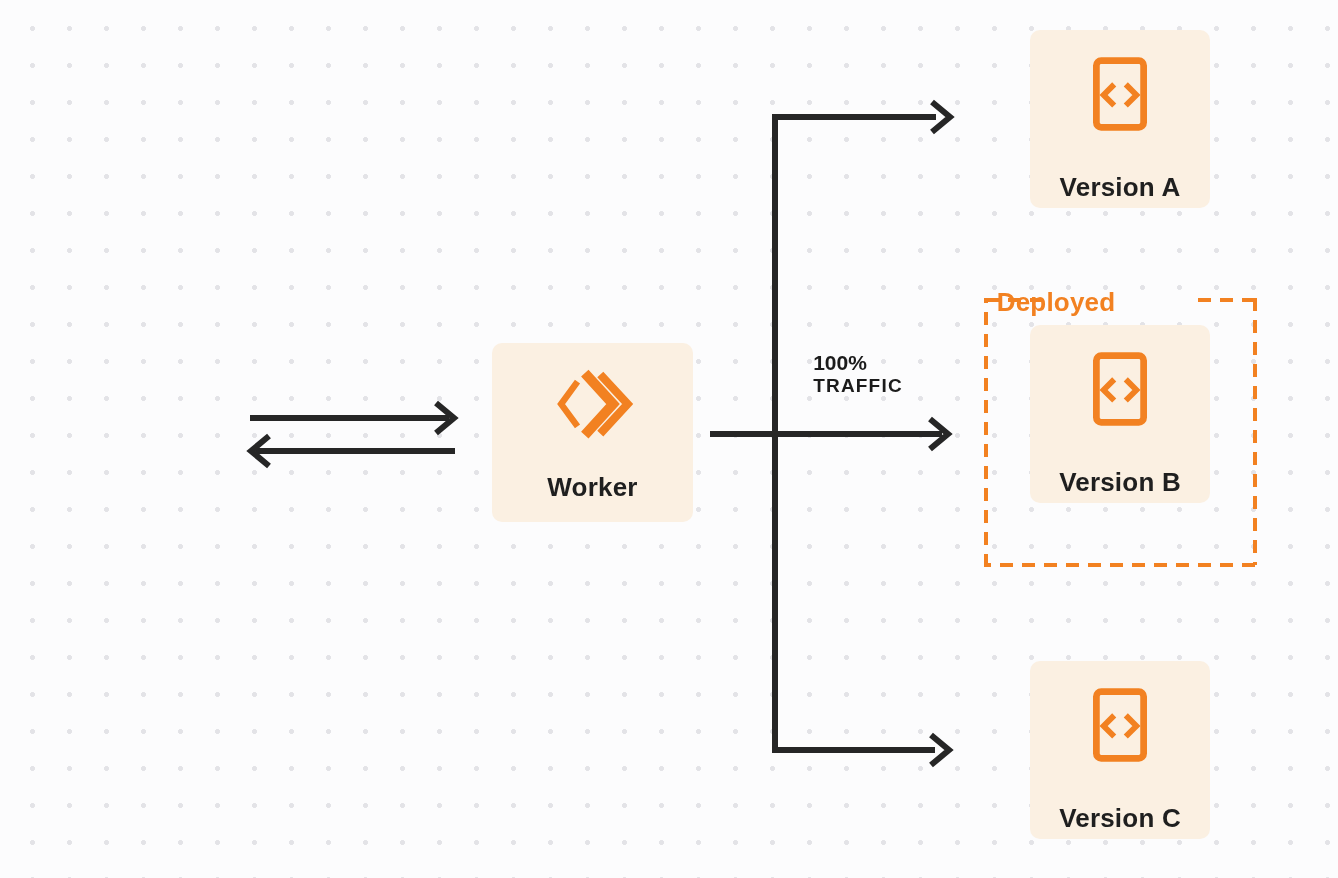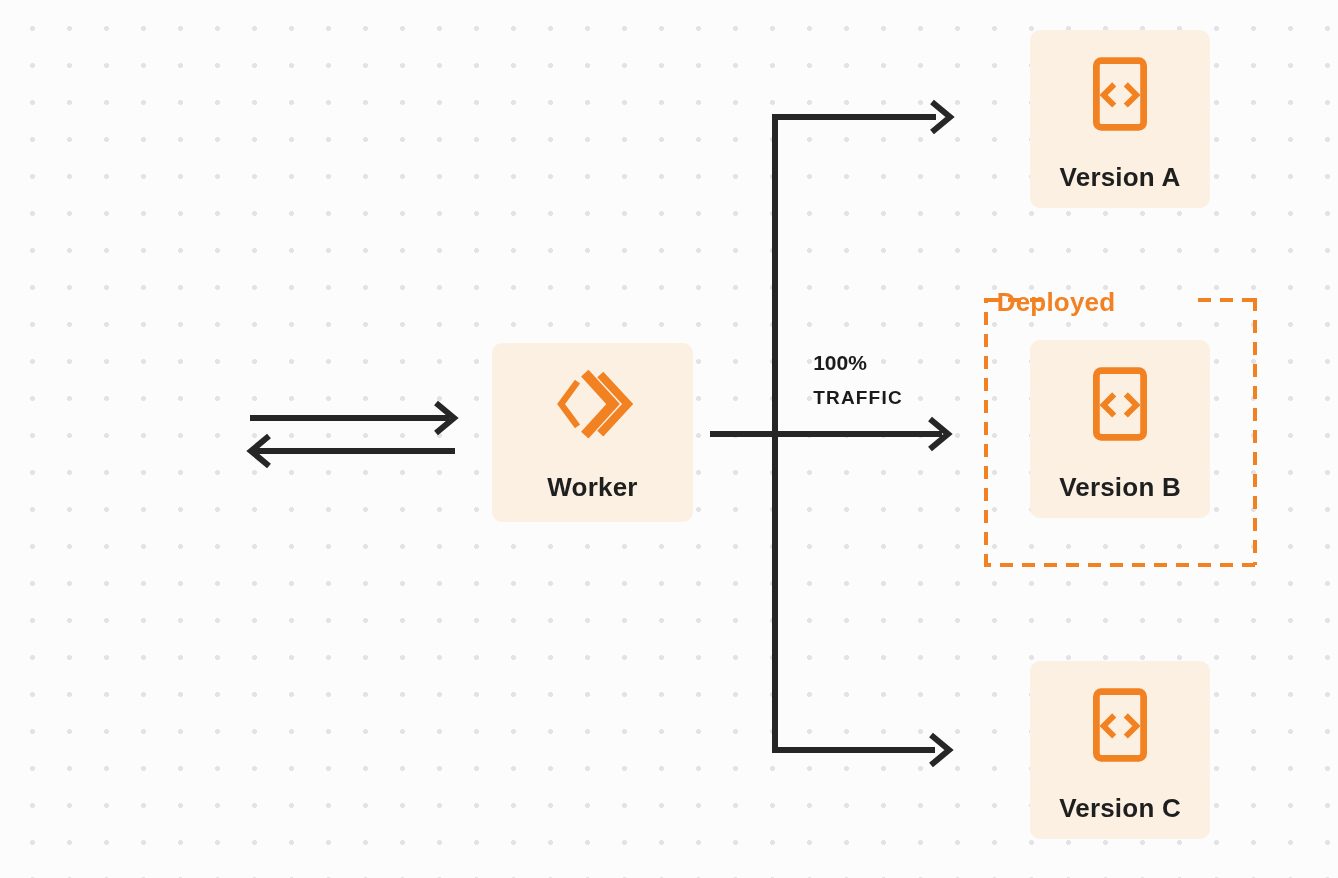--- a/index.html
+++ b/index.html
@@ -41,34 +41,34 @@
     left:492px;top:343px;width:201px;height:179px;
     background:#fbf0e2;
     padding-top:25px;
   }
   .worker .label{margin-top:27px;}
   .version{
     left:1030px;width:180px;height:178px;
     background:#fbf0e2;
     padding-top:27px;
   }
-  .version .label{margin-top:27px;}
+  .version .label{margin-top:37px;}
   .version-a{top:30px;}
-  .version-b{top:340px;}
+  .version-b{top:325px;}
   .version-c{top:661px;}
   .traffic-label{
     position:absolute;
     left:858px;top:351px;
     transform:translateX(-50%);
     text-align:left;
     color:#1b1b1b;
     font-weight:bold;
   }
   .traffic-label .line1{font-size:21px;}
-  .traffic-label .line2{font-size:19px;letter-spacing:1.2px;margin-top:12px;}
+  .traffic-label .line2{font-size:19px;letter-spacing:1.2px;}
   .deployed-label{
     position:absolute;
     left:1056px;top:287px;
     transform:translateX(-50%);
     font-size:26px;
     font-weight:bold;
     color:#f28121;
     letter-spacing:.2px;
     white-space:nowrap;
   }

